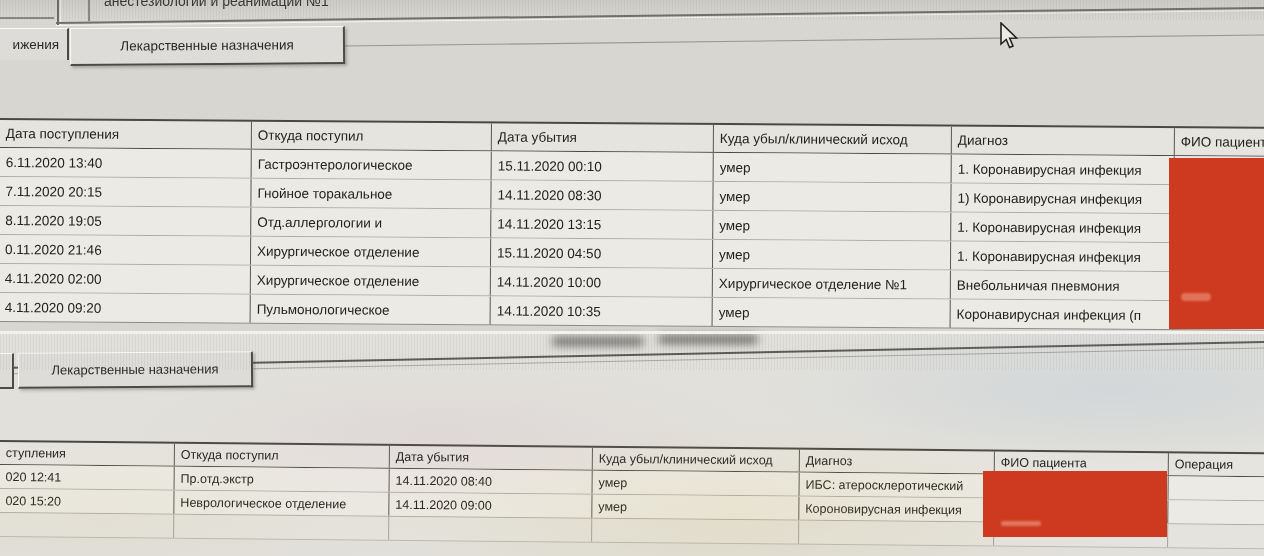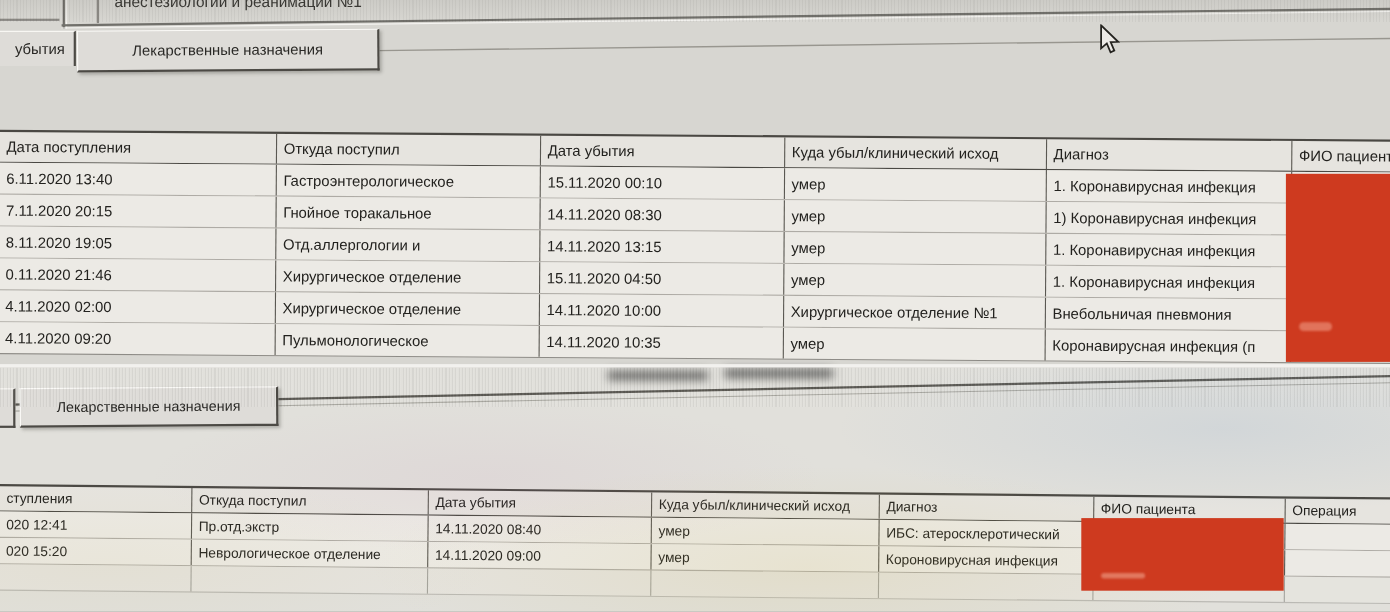--- a/index.html
+++ b/index.html
@@ -79,21 +79,21 @@
     <div class="frag-box"></div>
     <div class="vline-a"></div>
     <div class="vline-b"></div>
     <div class="vline-c"></div>
 
     <div class="win-title">
       <span>анестезиологии и реанимации №1</span>
     </div>
 
     <div class="tab tab-partial">
-      <span>убытия</span>
+      <span>ижения</span>
     </div>
     <div class="tab tab-main-top">
       <span>Лекарственные назначения</span>
     </div>
 
     <div id="table-top" class="tbl tbl-top rot1" style="left:0;top:118px;width:1360px;">
         <div class="trow thead">
           <div class="tcell" style="width: 252px;">Дата поступления</div>
           <div class="tcell" style="width: 240px;">Откуда поступил</div>
           <div class="tcell" style="width: 222px;">Дата убытия</div>

